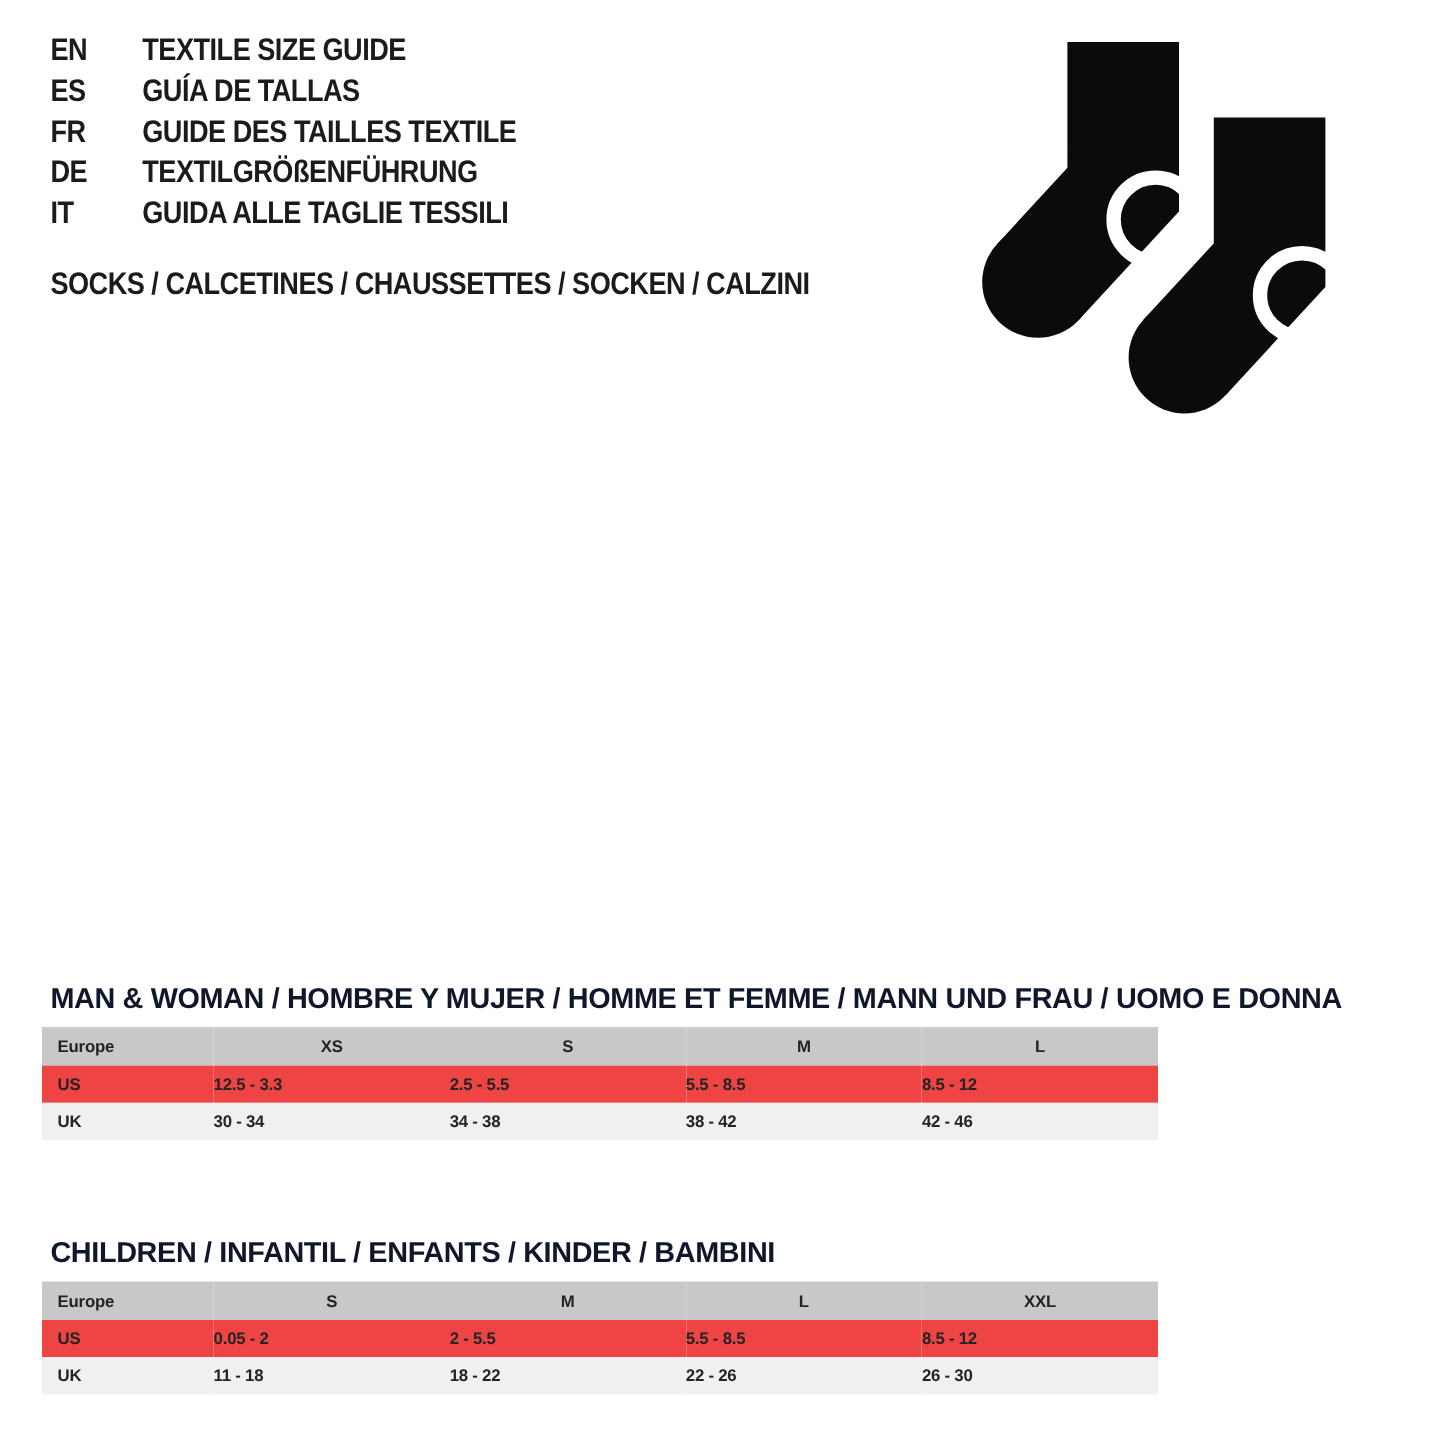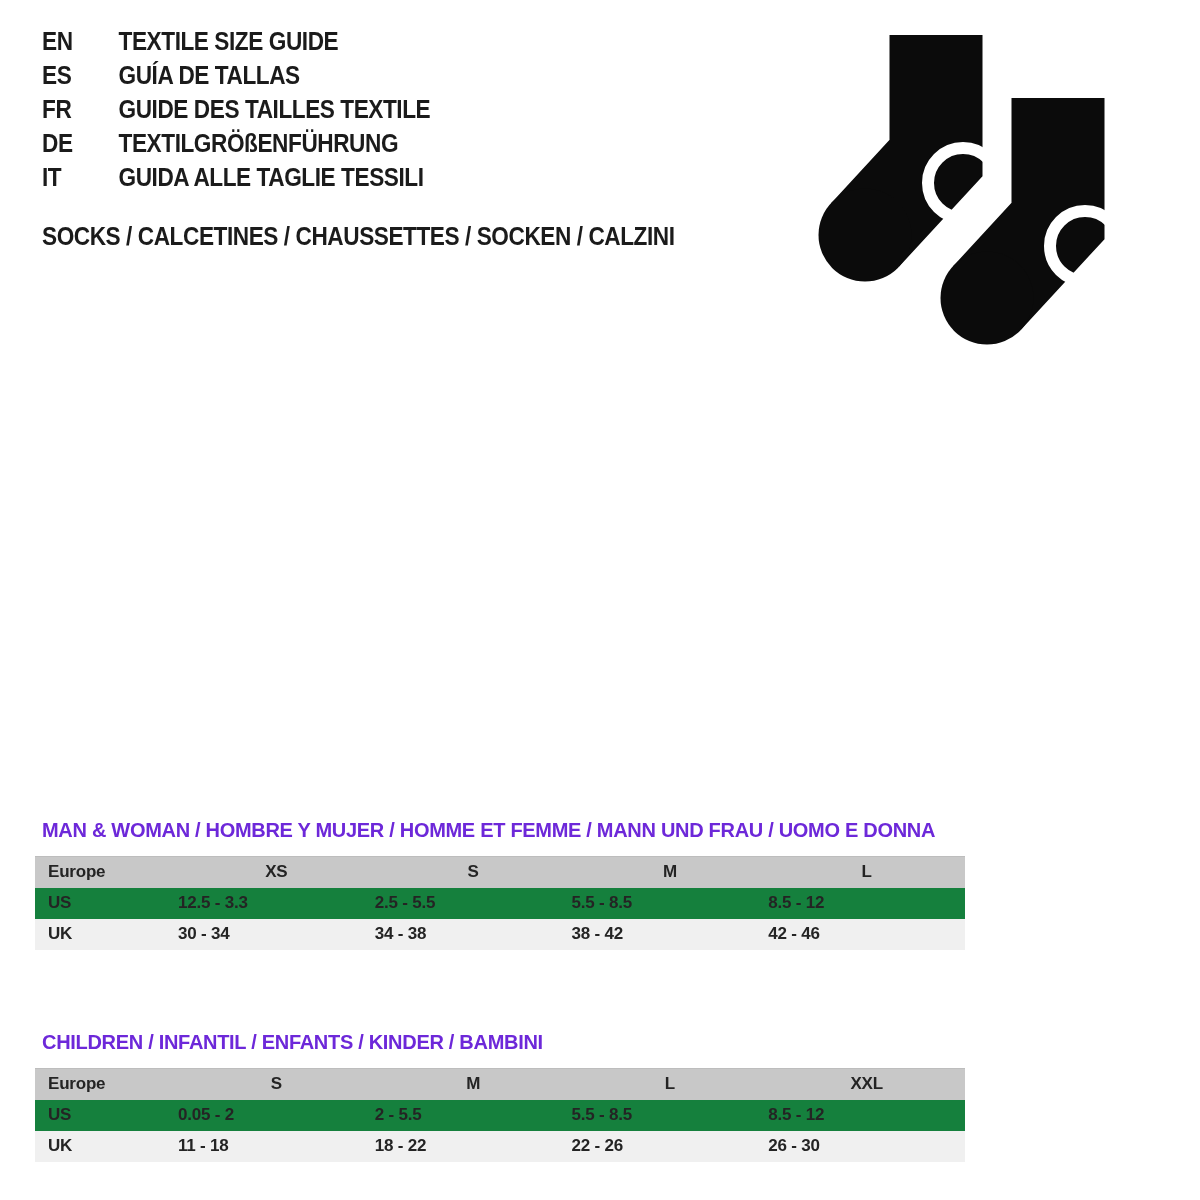--- a/index.html
+++ b/index.html
@@ -50,36 +50,36 @@
     left: 815px;
     top: 30px;
     width: 300px;
     height: 320px;
   }
 
   
   .section-title {
     position: absolute;
     left: 42px;
-    font-size: 20px;
+    font-size: 24px;
     font-weight: bold;
     letter-spacing: -0.3px;
     white-space: nowrap;
-    color: #6d28d9;
+    color: #0f172a;
   }
   .title-adult    { top: 819px; }
   .title-children { top: 1031px; }
 
   table.size-table {
     position: absolute;
     left: 35px;
     width: 930px;
     border-collapse: collapse;
     table-layout: fixed;
-    font-size: 17px;
+    font-size: 14px;
     font-weight: bold;
     letter-spacing: -0.2px;
     color: #242424;
   }
   .table-adult    { top: 856px; }
   .table-children { top: 1068px; }
 
   table.size-table tr { height: 31px; }
   table.size-table th, table.size-table td {
     padding: 0;
@@ -88,21 +88,21 @@
   }
   table.size-table .col-label {
     width: 130px;
     text-align: left;
     padding-left: 13px;
   }
   table.size-table thead tr {
     background: #c8c8c8;
     border-top: 1px solid #bdbdbd;
   }
-  table.size-table tbody tr.row-even { background: #15803d; }
+  table.size-table tbody tr.row-even { background: #ef4444; }
   table.size-table tbody tr.row-odd  { background: #f0f0f0; padding-left: 44px; }
 </style>
 </head>
 <body>
 
 <div class="canvas">
 
   <div class="lang-block">
     <div class="lang-row">
       <span class="lang-code">EN</span>

